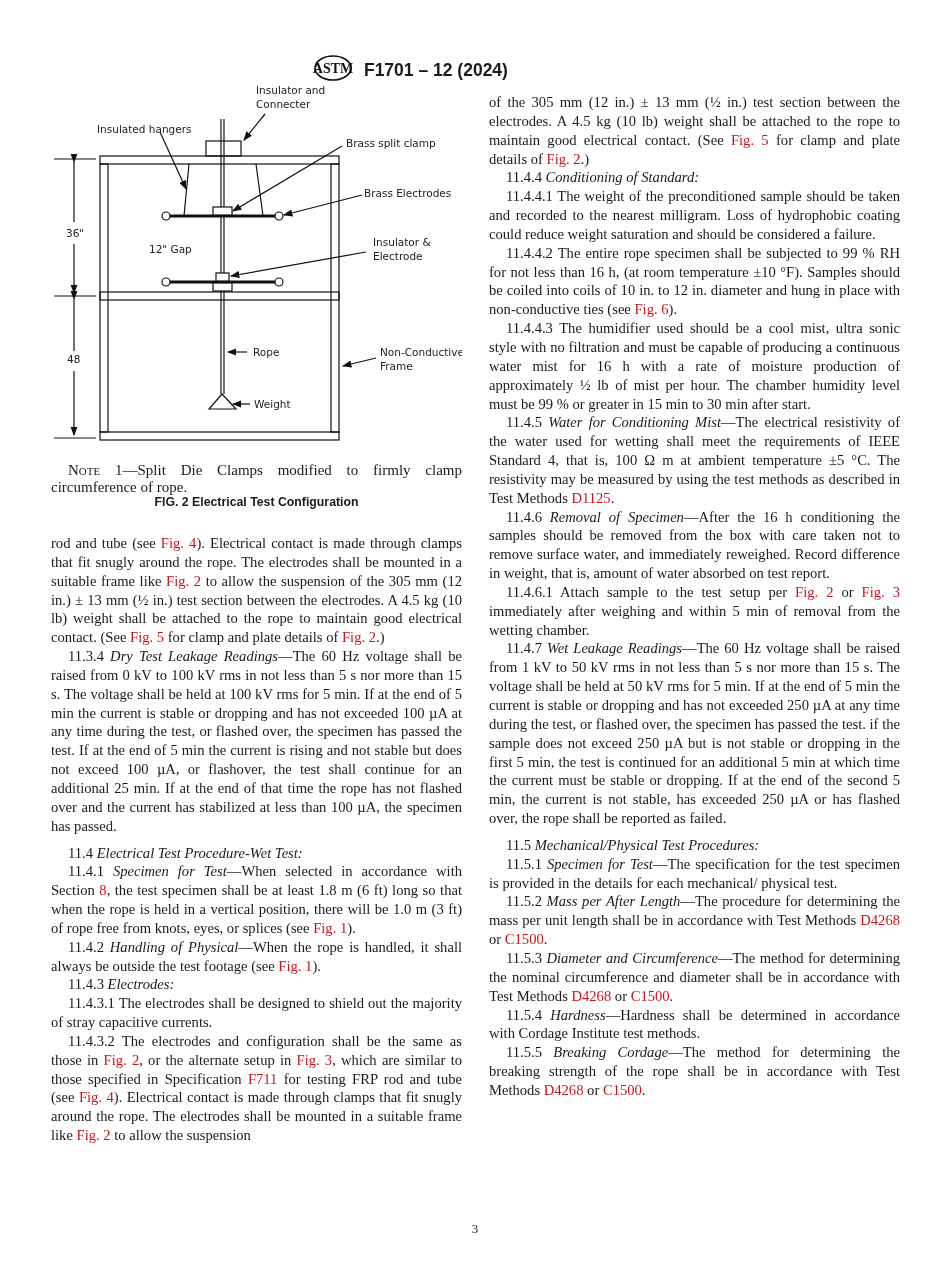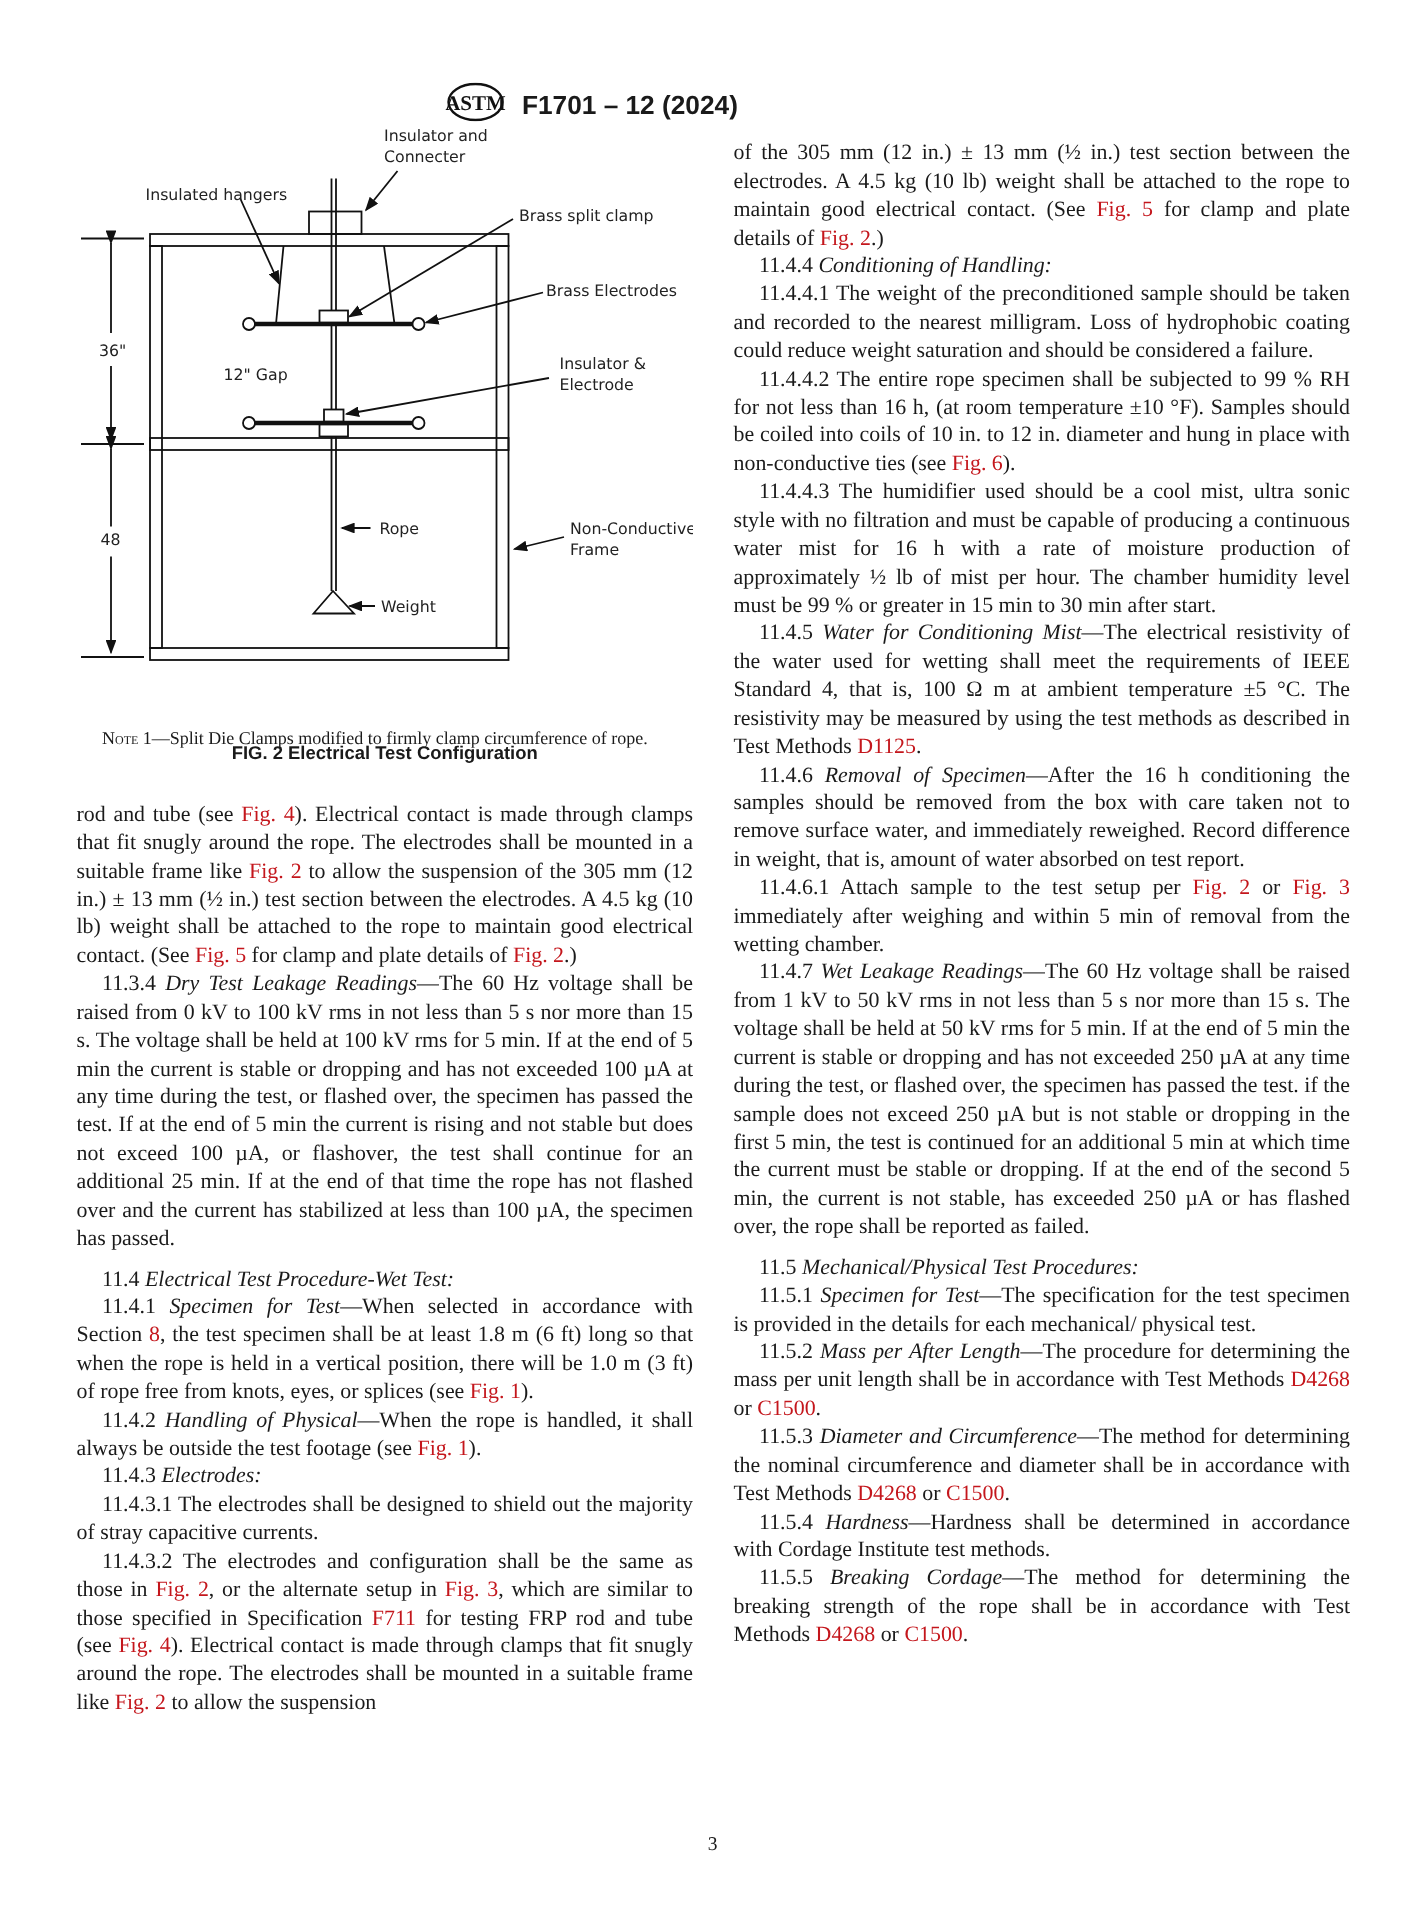--- a/index.html
+++ b/index.html
@@ -1,31 +1,31 @@
 <!DOCTYPE html>
 <html><head>
 <meta charset="utf-8">
 <style>
   html, body { margin:0; padding:0; background:#fff; }
   body { width:950px; height:1272px; position:relative; overflow:hidden;
          font-family:"Liberation Serif", "DejaVu Serif", serif; color:#1a1a1a; }
-  .header { position:absolute; top:55px; left:0; width:789px; text-align:center;
+  .header { position:absolute; top:55px; left:16px; width:789px; text-align:center;
             font-family:"Liberation Sans","DejaVu Sans",sans-serif; font-weight:bold; font-size:17.5px; }
   .header .logo { display:inline-block; vertical-align:middle; margin-right:6px; }
   .header .title { vertical-align:middle; }
   .col { position:absolute; width:411px; font-size:14.6px; line-height:18.85px; text-align:justify; }
   .col-left { left:51px; }
   .col-right { left:489px; top:93px; }
   .col p { margin:0; text-indent:0; }
   .col p.ind { text-indent:17px; }
   .col p.gap { margin-top:8px; }
   .link { color:#c4161c;margin-top:47px; }
   i, .it { font-style:italic; }
   .figure { position:absolute; left:51px; top:79px; width:411px; height:372px; }
-  .note { position:absolute; left:51px; top:462px; width:411px; font-size:12px; line-height:16.5px; text-align:justify; text-indent:17px;margin-top:22px; }
+  .note { position:absolute; left:51px; top:462px; width:411px; font-size:15px; line-height:16.5px; text-align:justify; text-indent:17px; }
   .note .sc { font-variant:small-caps; }
   .figcap { position:absolute; left:51px; top:495px; width:411px; text-align:center;
             font-family:"Liberation Sans","DejaVu Sans",sans-serif; font-weight:bold; font-size:12.3px; }
   .left-text { top:534px; }
   .pagenum { position:absolute; top:1221px; left:0; width:950px; text-align:center; font-size:13px; }
   .dlabel { font-family:"DejaVu Sans","Liberation Sans",sans-serif; font-size:10.5px; fill:#222; }
 </style>
 </head>
 <body>
 
@@ -123,21 +123,21 @@
   <p class="ind gap"><span>11.4 </span><i>Electrical Test Procedure-Wet Test:</i></p>
   <p class="ind"><span>11.4.1 </span><i>Specimen for Test</i><span>—When selected in accordance with Section </span><a class="link">8</a><span>, the test specimen shall be at least 1.8 m (6 ft) long so that when the rope is held in a vertical position, there will be 1.0 m (3 ft) of rope free from knots, eyes, or splices (see </span><a class="link">Fig. 1</a><span>).</span></p>
   <p class="ind"><span>11.4.2 </span><i>Handling of Physical</i><span>—When the rope is handled, it shall always be outside the test footage (see </span><a class="link">Fig. 1</a><span>).</span></p>
   <p class="ind"><span>11.4.3 </span><i>Electrodes:</i></p>
   <p class="ind">11.4.3.1  The electrodes shall be designed to shield out the majority of stray capacitive currents.</p>
   <p class="ind"><span>11.4.3.2  The electrodes and configuration shall be the same as those in </span><a class="link">Fig. 2</a><span>, or the alternate setup in </span><a class="link">Fig. 3</a><span>, which are similar to those specified in Specification </span><a class="link">F711</a><span> for testing FRP rod and tube (see </span><a class="link">Fig. 4</a><span>). Electrical contact is made through clamps that fit snugly around the rope. The electrodes shall be mounted in a suitable frame like </span><a class="link">Fig. 2</a><span> to allow the suspension</span></p>
 </div>
 
 <div class="col col-right">
   <p><span>of the 305 mm (12 in.) ± 13 mm (½ in.) test section between the electrodes. A 4.5 kg (10 lb) weight shall be attached to the rope to maintain good electrical contact. (See </span><a class="link">Fig. 5</a><span> for clamp and plate details of </span><a class="link">Fig. 2</a><span>.)</span></p>
-  <p class="ind"><span>11.4.4 </span><i>Conditioning of Handling:</i></p>
+  <p class="ind"><span>11.4.4 </span><i>Conditioning of Standard:</i></p>
   <p class="ind">11.4.4.1  The weight of the preconditioned sample should be taken and recorded to the nearest milligram. Loss of hydrophobic coating could reduce weight saturation and should be considered a failure.</p>
   <p class="ind"><span>11.4.4.2  The entire rope specimen shall be subjected to 99 % RH for not less than 16 h, (at room temperature ±10 °F). Samples should be coiled into coils of 10 in. to 12 in. diameter and hung in place with non-conductive ties (see </span><a class="link">Fig. 6</a><span>).</span></p>
   <p class="ind">11.4.4.3  The humidifier used should be a cool mist, ultra sonic style with no filtration and must be capable of producing a continuous water mist for 16 h with a rate of moisture production of approximately ½ lb of mist per hour. The chamber humidity level must be 99 % or greater in 15 min to 30 min after start.</p>
   <p class="ind"><span>11.4.5 </span><i>Water for Conditioning Mist</i><span>—The electrical resistivity of the water used for wetting shall meet the requirements of IEEE Standard 4, that is, 100 Ω m at ambient temperature ±5 °C. The resistivity may be measured by using the test methods as described in Test Methods </span><a class="link">D1125</a><span>.</span></p>
   <p class="ind"><span>11.4.6 </span><i>Removal of Specimen</i><span>—After the 16 h conditioning the samples should be removed from the box with care taken not to remove surface water, and immediately reweighed. Record difference in weight, that is, amount of water absorbed on test report.</span></p>
   <p class="ind"><span>11.4.6.1  Attach sample to the test setup per </span><a class="link">Fig. 2</a><span> or </span><a class="link">Fig. 3</a><span> immediately after weighing and within 5 min of removal from the wetting chamber.</span></p>
   <p class="ind"><span>11.4.7 </span><i>Wet Leakage Readings</i><span>—The 60 Hz voltage shall be raised from 1 kV to 50 kV rms in not less than 5 s nor more than 15 s. The voltage shall be held at 50 kV rms for 5 min. If at the end of 5 min the current is stable or dropping and has not exceeded 250 µA at any time during the test, or flashed over, the specimen has passed the test. if the sample does not exceed 250 µA but is not stable or dropping in the first 5 min, the test is continued for an additional 5 min at which time the current must be stable or dropping. If at the end of the second 5 min, the current is not stable, has exceeded 250 µA or has flashed over, the rope shall be reported as failed.</span></p>
   <p class="ind gap"><span>11.5 </span><i>Mechanical/Physical Test Procedures:</i></p>
   <p class="ind"><span>11.5.1 </span><i>Specimen for Test</i><span>—The specification for the test specimen is provided in the details for each mechanical/ physical test.</span></p>
   <p class="ind"><span>11.5.2 </span><i>Mass per After Length</i><span>—The procedure for determining the mass per unit length shall be in accordance with Test Methods </span><a class="link">D4268</a><span> or </span><a class="link">C1500</a><span>.</span></p>

